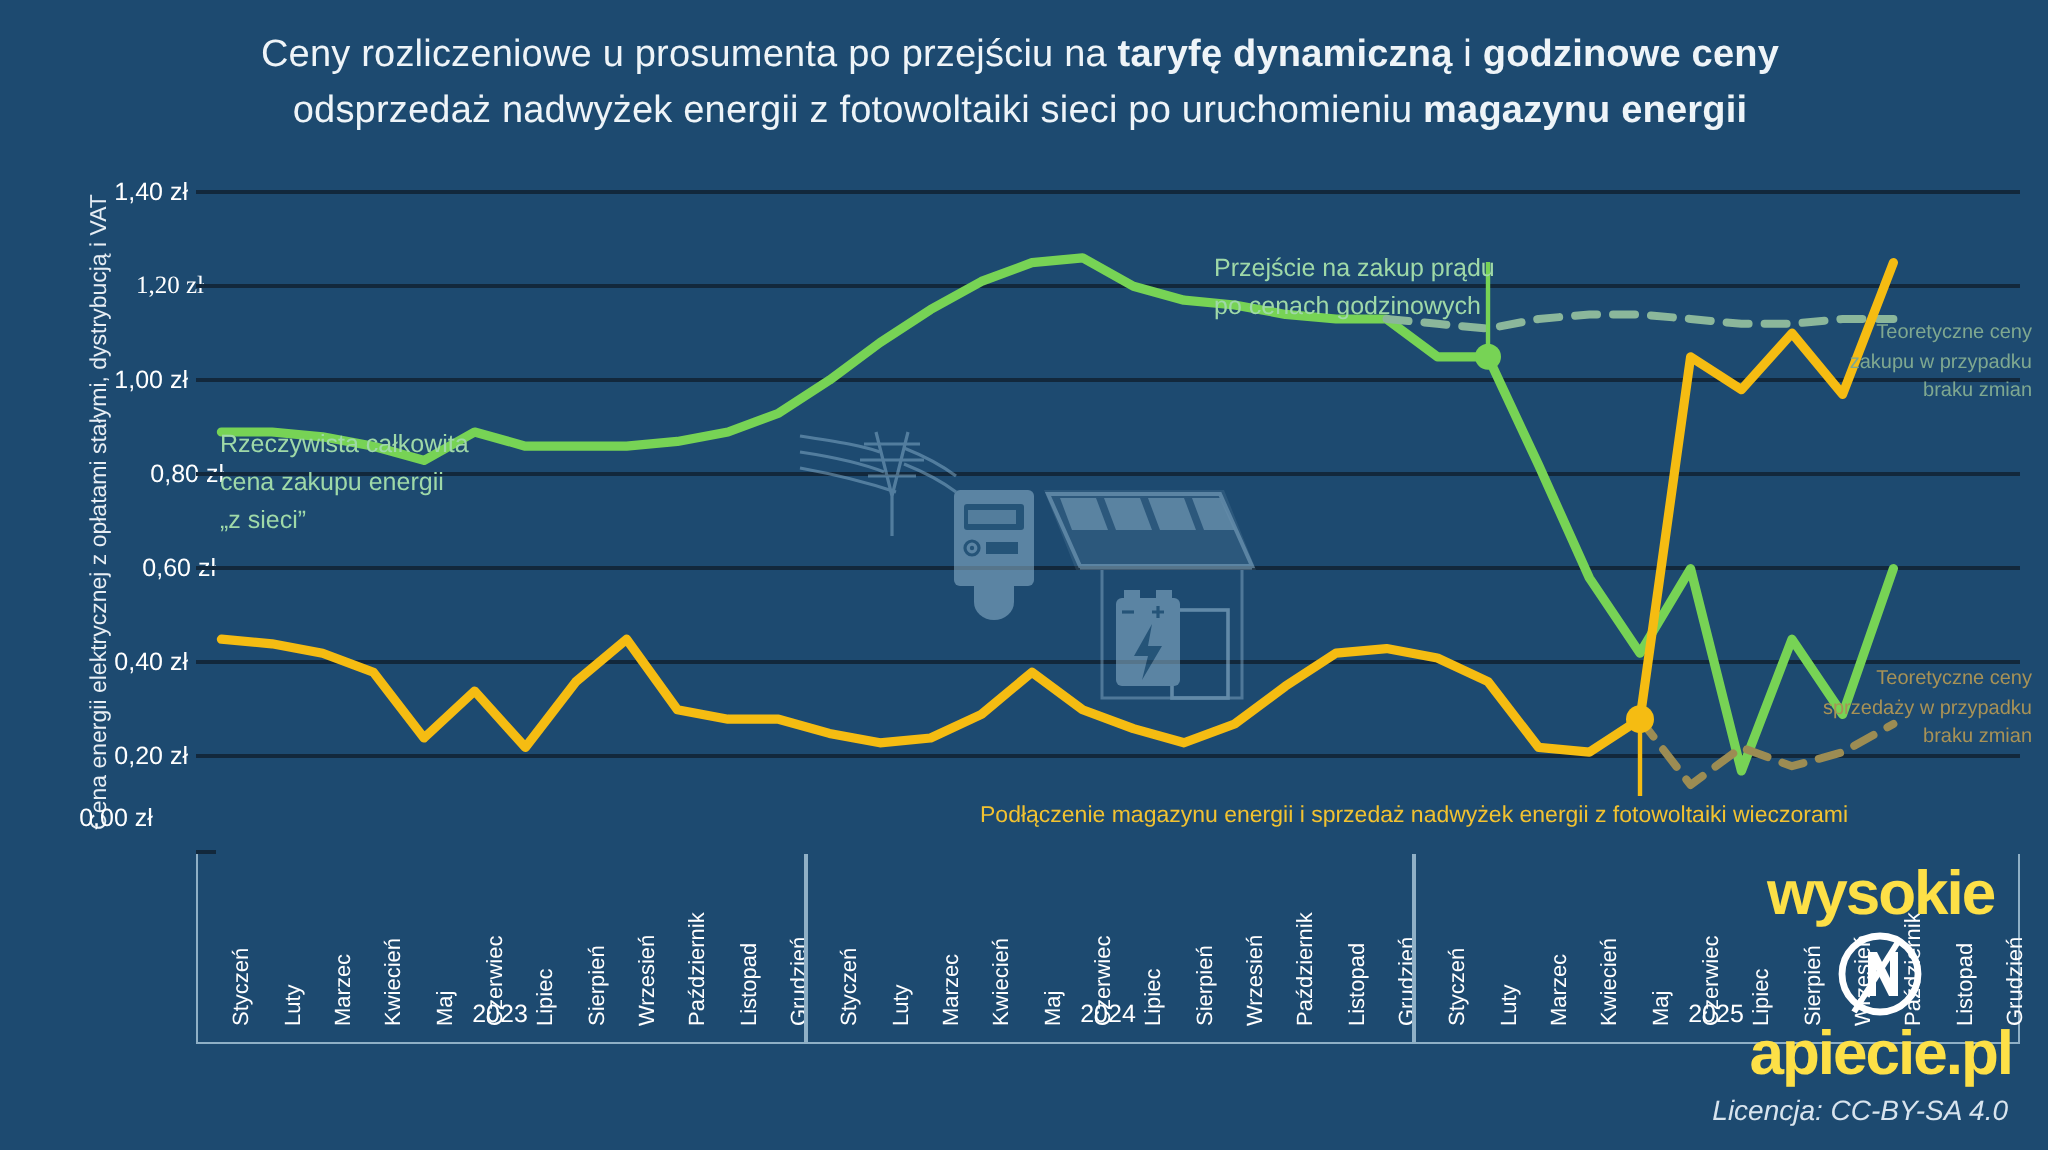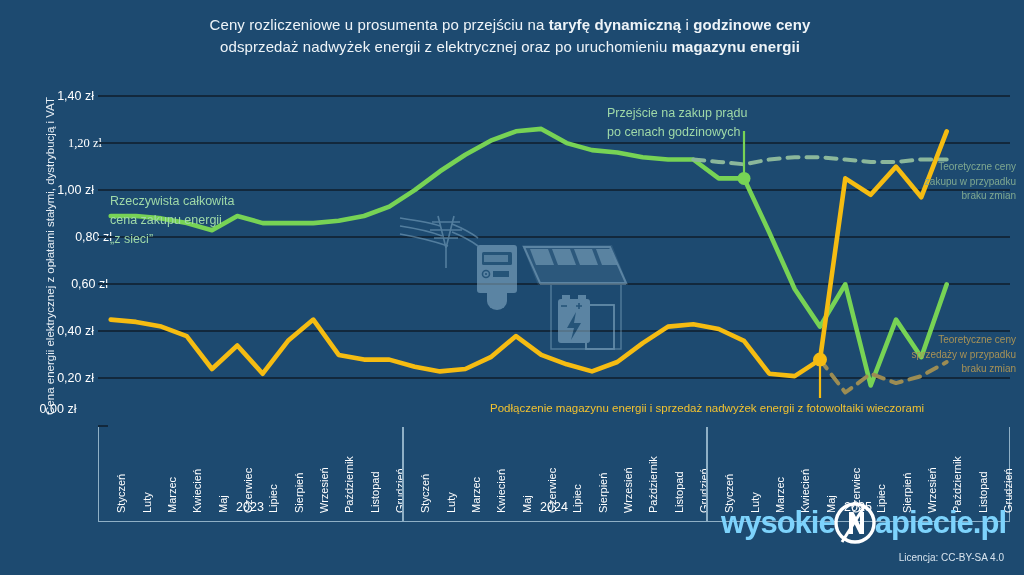--- a/index.html
+++ b/index.html
@@ -10,21 +10,21 @@
     font-family:"Liberation Sans", sans-serif;
     overflow:hidden;
     position:relative;
     color:#ffffff;
   }
   #chart-root { position:absolute; inset:0; }
 
   .title-block {
     position:absolute; left:60px; top:14px; width:900px;
     text-align:center;
-    font-size:15px; line-height:1.45;
+    font-size:19px; line-height:1.45;
     color:#eef4f8;
     letter-spacing:0.1px;
   }
   .title-block b { font-weight:bold; }
 
   .yaxis-title {
     position:absolute;
     left:-130px; top:250px;
     width:360px;
     transform:rotate(-90deg);
@@ -76,59 +76,59 @@
     font-size:12.5px; color:#ffffff;
     text-align:center; transform:translateX(-50%);
   }
 
   .ann {
     position:absolute;
     font-size:12.5px;
     line-height:1.5;
     white-space:pre-line;
   }
-  .ann.green { color:#9fd9a8; }
+  .ann.green { color:#9fd9a8;margin-top:21px; }
   .ann.yellow { color:#f2c230; }
   .ann.small { font-size:10px; line-height:1.45; }
   .ann.muted-green { color:#7fa890; text-align:right; }
   .ann.muted-yellow { color:#a89256; text-align:right; }
 
   .footer {
     position:absolute; left:10px; bottom:10px;
     font-size:9.7px; line-height:1.55;
     color:#e9f0f6;
     width:640px;
   }
 
   .logo {
     position:absolute; right:18px; bottom:30px;
     font-size:31px; font-weight:bold; letter-spacing:-1px;
-    color:#7dd3fc; white-space:nowrap;
-    display:flex; align-items:center;
+    color:#fde047; white-space:nowrap;
+    display:flex; align-items:center;flex-direction:column;
   }
   .logo .bolt-badge {
     display:inline-block; position:relative;
     width:44px; height:44px; margin:0 -2px;
   }
   .license {
     position:absolute; right:20px; bottom:12px;
-    font-size:10px; color:#d8e4ee;
+    font-size:14px; color:#d8e4ee;font-style:italic;
   }
 </style>
 </head>
 <body>
 
 <div id="chart-root">
 
   <div class="title-block">
     <div>
       <span>Ceny rozliczeniowe u prosumenta po przejściu na </span><b>taryfę dynamiczną</b><span> i </span><b>godzinowe ceny</b>
     </div>
     <div>
-      <span>odsprzedaż nadwyżek energii z elektrycznej oraz po uruchomieniu </span><b>magazynu energii</b>
+      <span>odsprzedaż nadwyżek energii z fotowoltaiki sieci po uruchomieniu </span><b>magazynu energii</b>
     </div>
   </div>
 
   <div class="yaxis-title">Cena energii elektrycznej z opłatami stałymi, dystrybucją i VAT</div>
 
   <div id="yticks">
       <div class="ytick" style="top: 409px; left: 22px; width: 72px; text-align: center;">0,00 zł</div>
       <div class="ytick" style="top: 378.429px; left: 22px; width: 72px;">0,20 zł</div>
       <div class="ytick" style="top: 331.357px; left: 22px; width: 72px;">0,40 zł</div>
       <div class="ytick" style="top: 284.286px; left: 36px; width: 72px;">0,60 zł</div>

